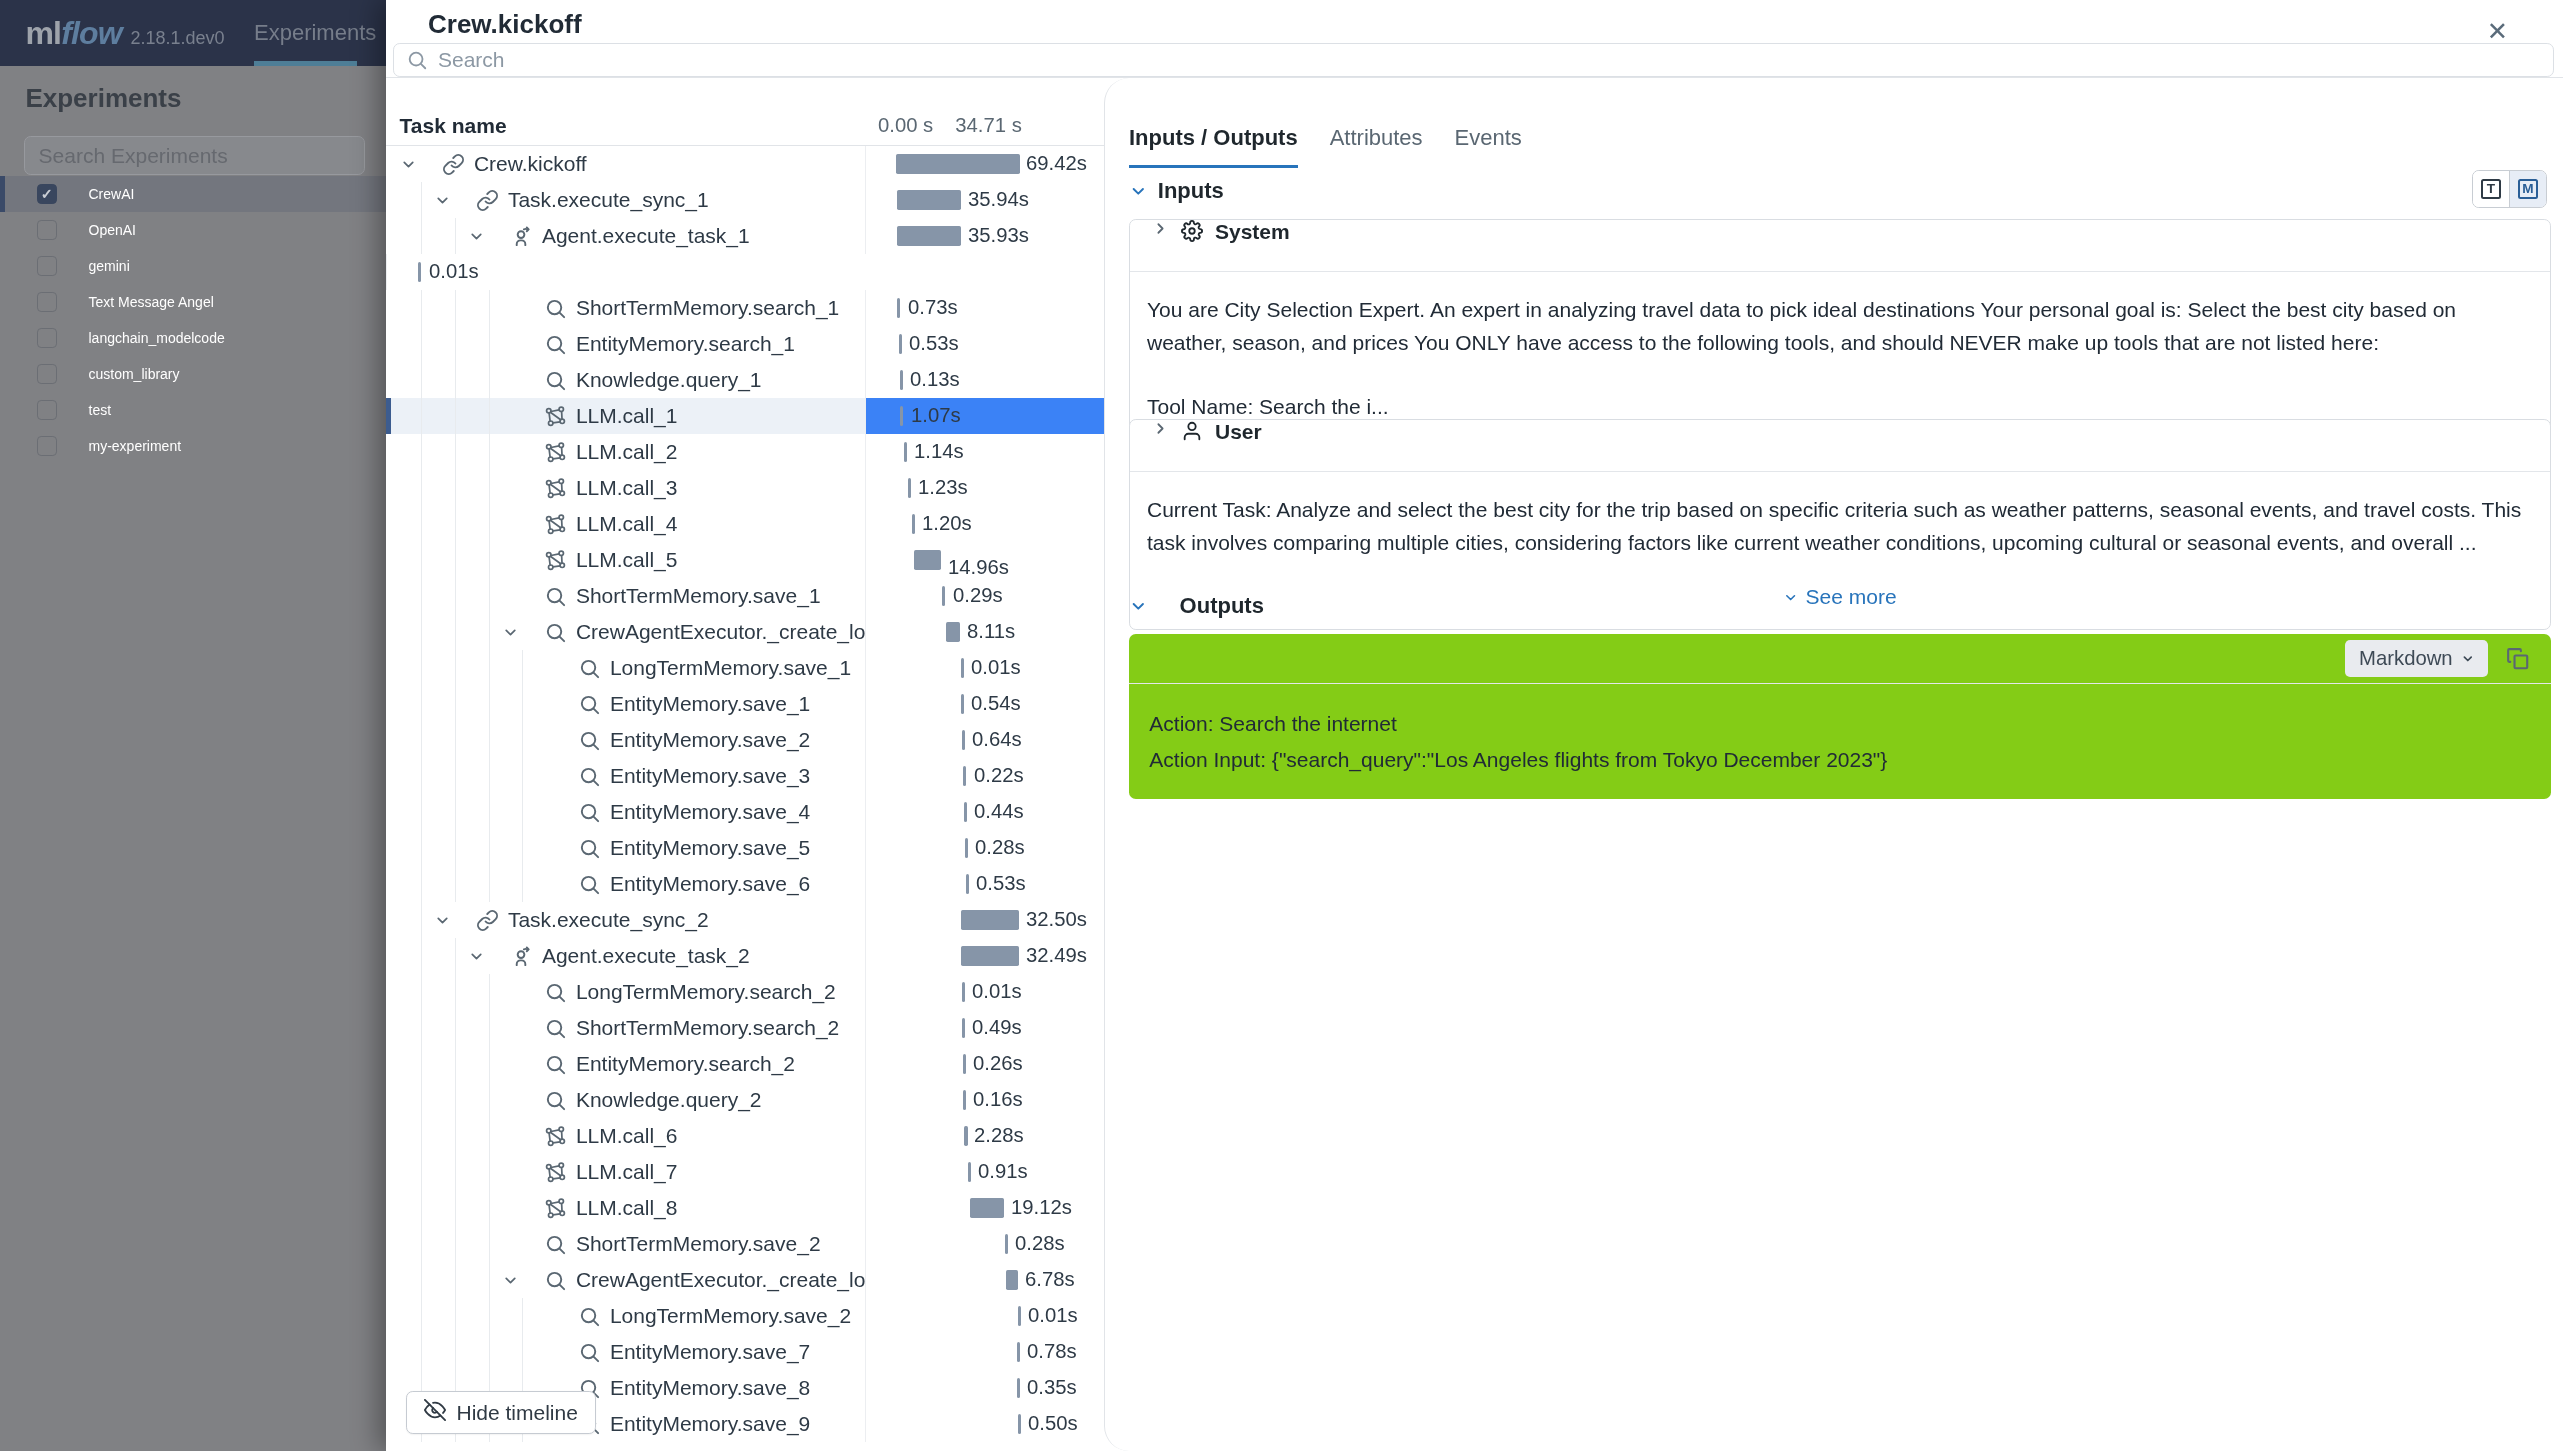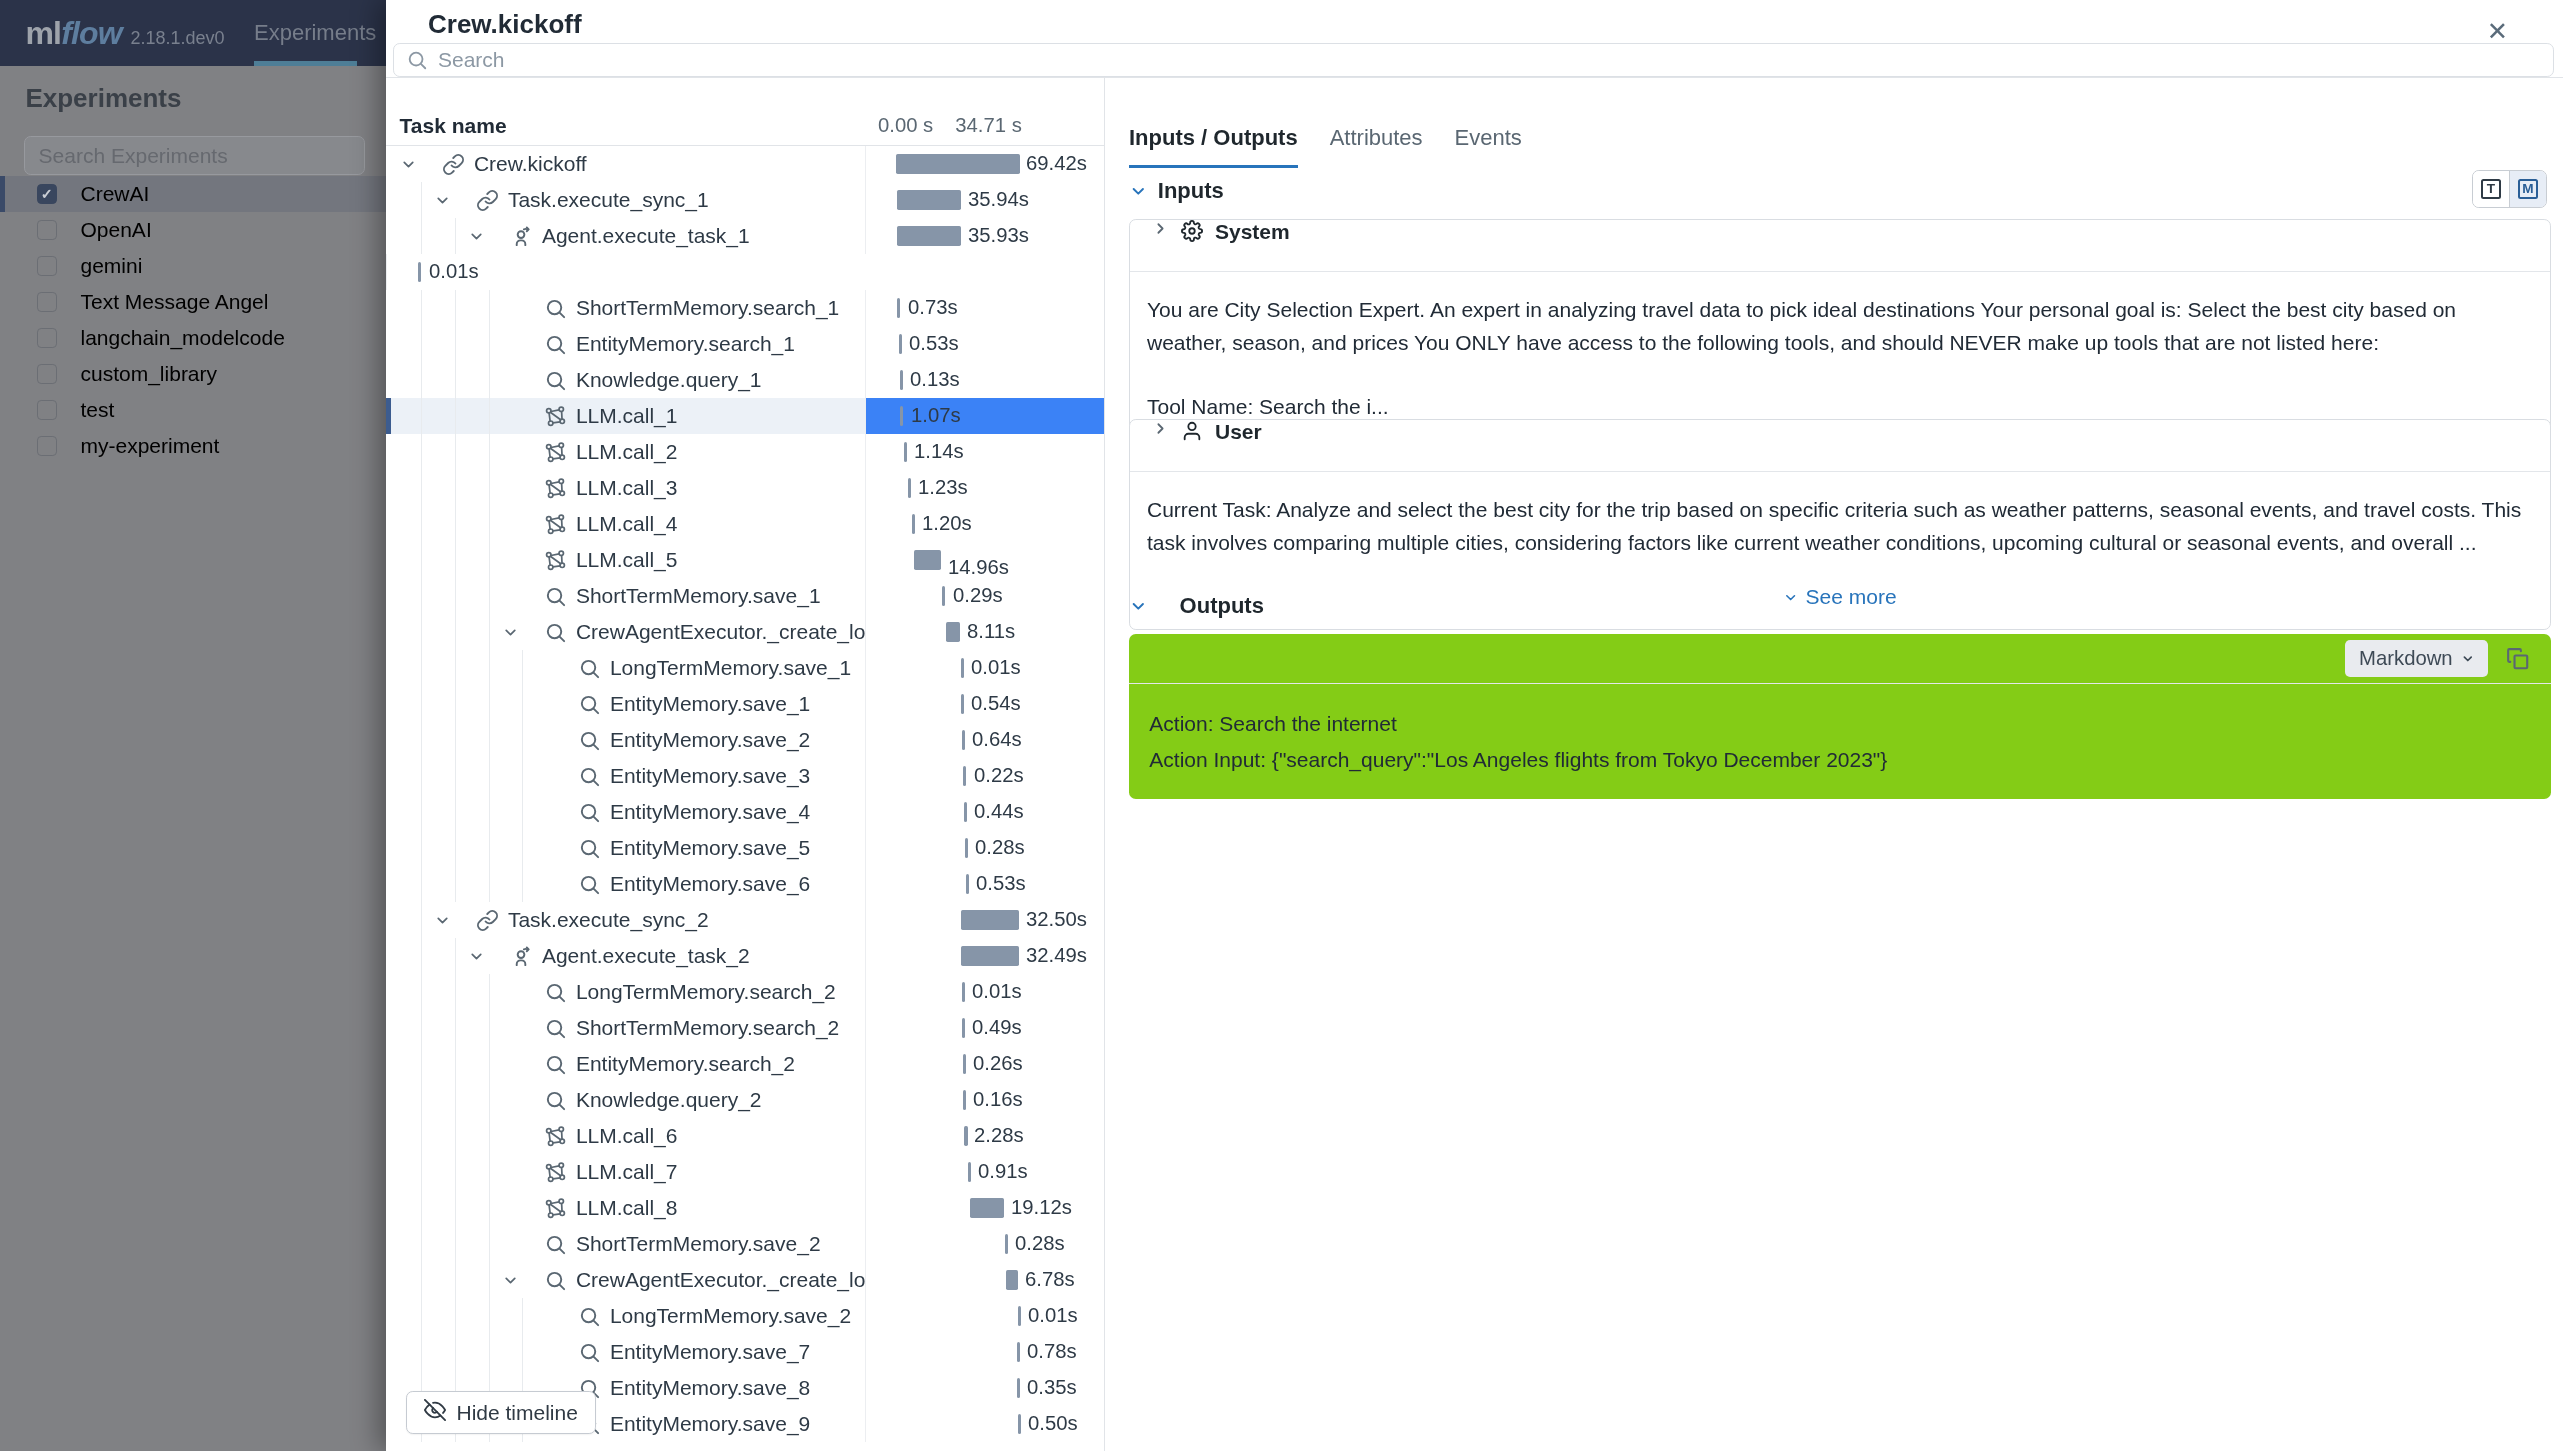--- a/index.html
+++ b/index.html
@@ -17,21 +17,21 @@
   .nav-underline{position:absolute;left:254px;bottom:0;width:103px;height:5.1px;background:#4E7E97;}
   .side-title{position:absolute;left:25.4px;top:83px;font-size:26px;font-weight:bold;color:#3A4048;}
   .side-search{position:absolute;left:24px;top:136px;width:339px;height:37px;border:0.8px solid #97999E;border-radius:6.8px;background:#87898D;display:flex;align-items:center;}
   .side-search span{margin-left:13.6px;color:#66696F;font-size:21px;}
   .exp-list{position:absolute;left:0;top:176px;width:386px;}
   .exp-row{position:relative;height:36px;display:flex;align-items:center;}
   .exp-row.selected{background:#73767E;}
   .exp-row.selected::before{content:"";position:absolute;left:0;top:0;width:5.1px;height:100%;background:#3A4A68;}
   .cbx{width:19.5px;height:19.5px;border:1.7px solid #6B6E74;border-radius:4.2px;margin-left:37px;flex:none;box-sizing:border-box;background:transparent;}
   .cbx.checked{background:#39465E;border-color:#39465E;color:#C9CDD4;display:flex;align-items:center;justify-content:center;font-size:14.4px;font-weight:bold;}
-  .exp-label{margin-left:24px;color:#000000;font-size:21px;white-space:nowrap;}
+  .exp-label{margin-left:32px;color:#ffffff;font-size:14px;white-space:nowrap;}
 
   
   .drawer{position:absolute;left:386px;top:0;width:2177px;height:1451px;background:#ffffff;box-shadow:-8.5px 0 25.4px rgba(0,0,0,.35);}
   .drawer-title{position:absolute;left:42px;top:8.5px;font-size:26px;font-weight:bold;color:#212B36;}
   .close-btn{position:absolute;right:47px;top:12px;width:37px;height:37px;display:flex;align-items:center;justify-content:center;color:#5A6B7A;font-size:25.4px;cursor:pointer;}
   .search-row{position:absolute;left:0;top:41px;width:2177px;height:37px;border-bottom:0.8px solid #E1E4E8;box-sizing:border-box;}
   .search-box{position:absolute;left:6.8px;top:1.7px;width:2161px;height:34px;border:0.8px solid #DCE0E5;border-radius:6.8px;display:flex;align-items:center;box-sizing:border-box;}
   .search-box .ph{color:#8C98A4;font-size:21px;margin-left:10.2px;}
   .sicon{margin-left:12px;flex:none;display:flex;}
 
@@ -49,21 +49,21 @@
   .trow.selected::before{content:"";position:absolute;left:0;top:0;width:5.1px;height:100%;background:#3C5C8F;z-index:3;}
   .guide{position:absolute;top:0;width:0.8px;height:100%;background:#E8EBEE;}
   .chev-slot{width:41px;flex:none;display:flex;align-items:center;color:#5A6772;}
   .node-icon{width:24px;height:24px;flex:none;display:flex;align-items:center;justify-content:center;}
   .node-label{margin-left:8.5px;font-size:21px;color:#2E3A46;}
   .bar{position:absolute;top:7.6px;height:20.3px;background:#8695A8;border-radius:1.7px;}
   .durlabel{position:absolute;top:6px;font-size:20.3px;color:#2E3A46;white-space:nowrap;}
   .hide-tl-btn{position:absolute;left:20.3px;bottom:17px;height:41px;padding:0 17px;background:#fff;border:0.8px solid #C6CBD2;border-radius:6.8px;display:flex;align-items:center;gap:10.2px;font-size:21px;color:#303A44;box-shadow:0 0.8px 1.7px rgba(0,0,0,.05);cursor:pointer;z-index:5;}
 
   
-  .detail{position:absolute;left:718px;top:78px;width:1460px;height:1373px;border-left:0.8px solid #E1E4E8;box-sizing:border-box;overflow:hidden;}
+  .detail{position:absolute;left:718px;top:78px;width:1460px;height:1373px;border-left:0.8px solid #E1E4E8;box-sizing:border-box;overflow:hidden;border-radius:25px;}
   .tabs{position:absolute;left:24px;top:47px;display:flex;gap:32px;}
   .tab{font-size:22px;color:#5A6772;padding-bottom:13.6px;cursor:pointer;}
   .tab.active{color:#1F272D;font-weight:bold;border-bottom:3.4px solid #2874BB;}
   .section-head{display:flex;align-items:center;gap:10.2px;font-size:22px;font-weight:bold;color:#1F272D;}
   .chev-blue{color:#2874BB;display:flex;}
   .inputs-head{position:absolute;left:24px;top:100px;}
   .seg-ctl{position:absolute;right:17px;top:92px;display:flex;border:0.8px solid #C8CDD3;border-radius:6.8px;overflow:hidden;}
   .seg-btn{width:36px;height:36px;display:flex;align-items:center;justify-content:center;background:#fff;cursor:pointer;}
   .seg-btn.sel{background:#E7EDF6;}
   .seg-glyph{width:20.3px;height:20.3px;border:2.1px solid #2E3A45;border-radius:2.5px;display:flex;align-items:center;justify-content:center;font-size:13.6px;font-weight:bold;color:#2E3A45;box-sizing:border-box;}

